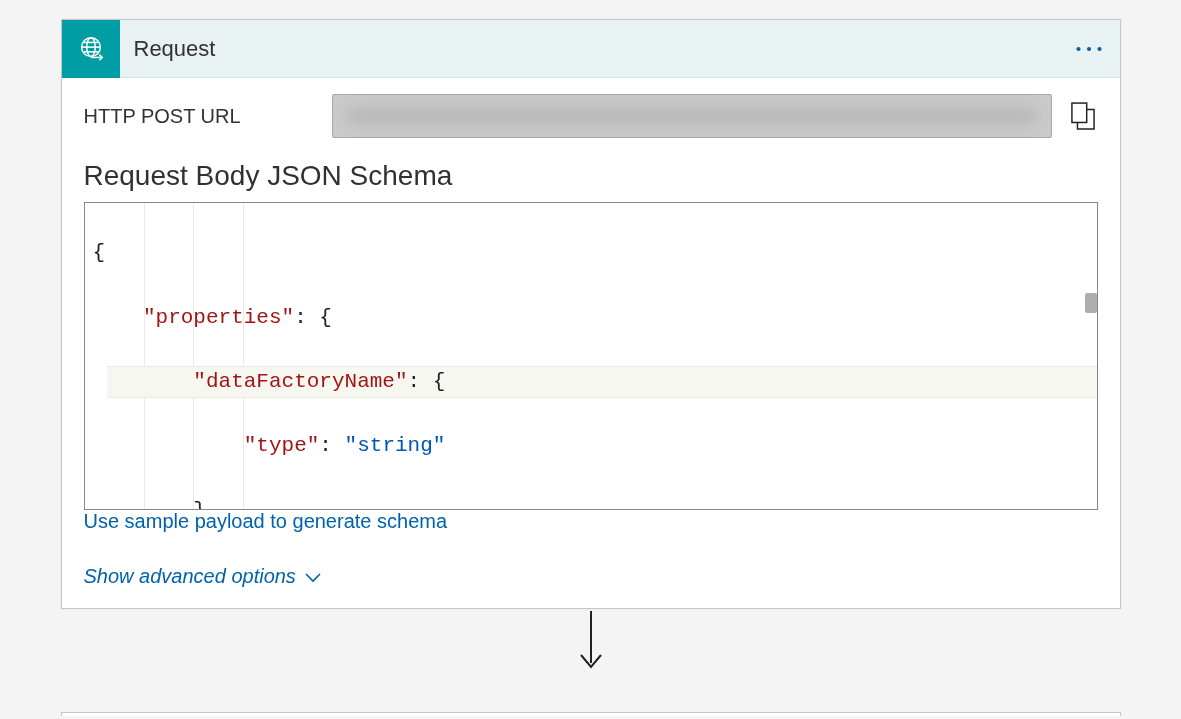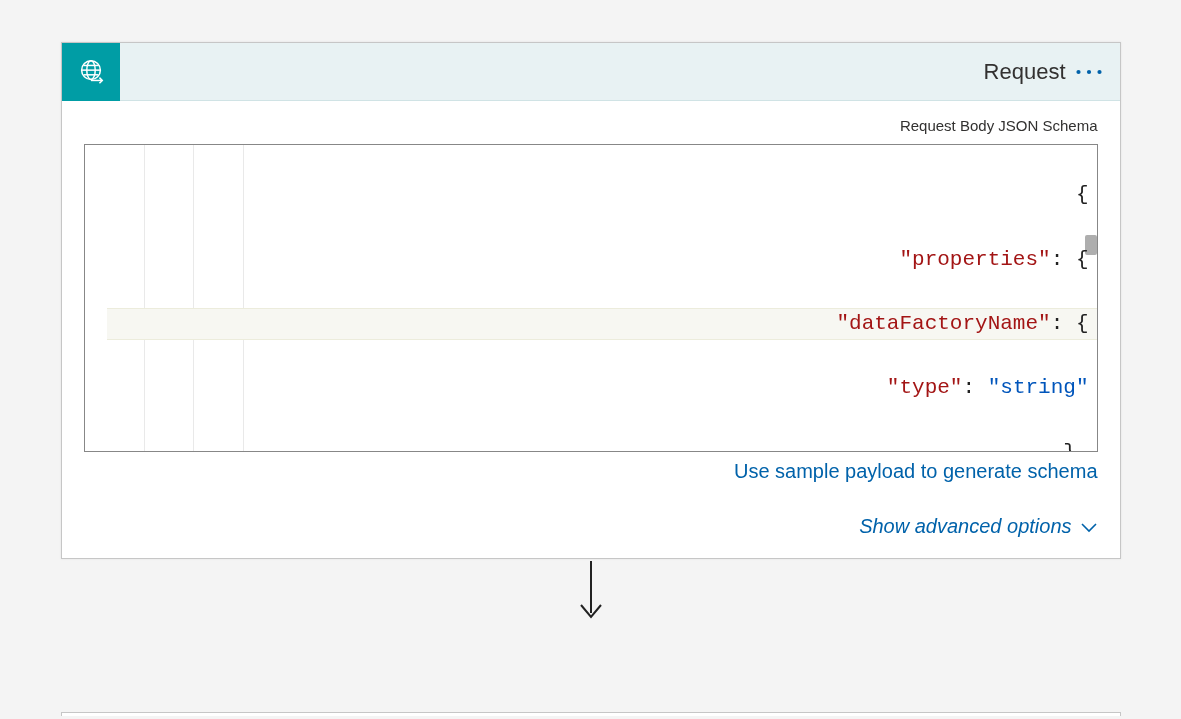--- a/index.html
+++ b/index.html
@@ -8,22 +8,21 @@
     width: 1181px; height: 719px;
     background: #f4f4f4;
     font-family: "Segoe UI", Arial, sans-serif;
     font-size: 14px;
     color: #323130;
   }
   .canvas {
     width: 1181px;
     height: 719px;
     position: relative;
-    padding-top: 42px;
-    text-align: right;
+    padding-top: 19px;
   }
   .card {
     position: relative;
     margin: 0 auto;
     width: 1060px;
     background: #fff;
     border: 1px solid #c6c6c6;
     box-shadow: 0 0 2px rgba(0,0,0,.08);
   }
   .card-header {
@@ -96,21 +95,21 @@
     filter: blur(6px);
     border-radius: 9px;
   }
   .copy-btn {
     width: 30px; height: 30px;
     display:flex; align-items:center; justify-content:center;
     cursor: pointer;
   }
   .copy-btn svg { width: 24px; height: 28px; }
   .schema-label {
-    font-size: 15px;
+    font-size: 28px;
     font-weight: 400;
     margin-bottom: 10px;
   }
   .code-box {
     border: 1px solid #878787;
     height: 308px;
     overflow: hidden;
     position: relative;
     font-family: Consolas, "Courier New", monospace;
     font-size: 21px;
@@ -151,21 +150,21 @@
     background: #aeaeae;
     border-radius: 2px;
   }
   .link-line {
     display: inline-flex;
     align-items: center;
     gap: 8px;
     color: #0062aa;
     font-size: 20px;
     cursor: pointer;
-    margin-top: 8px;
+    margin-top: 0;
   }
   .link-line.adv { margin-top: 32px; font-style: italic; }
   .chev svg { width: 18px; height: 12px; }
   .flow-arrow {
     position: absolute;
     left: 0; right: 0;
     display: flex;
     justify-content: center;
     margin-top: 2px;
   }
@@ -204,20 +203,34 @@
         <svg viewBox="0 0 32 8" width="28" height="8">
           <circle cx="4" cy="4" r="2.4" fill="#0062aa"></circle>
           <circle cx="16" cy="4" r="2.4" fill="#0062aa"></circle>
           <circle cx="28" cy="4" r="2.4" fill="#0062aa"></circle>
         </svg>
       </div>
     </div>
 
     <div class="card-body">
 
+      <div class="url-row">
+        <div class="url-label">HTTP POST URL</div>
+        <div class="url-box-wrap">
+          <div class="url-box">
+            <div class="url-blur"></div>
+          </div>
+          <div class="copy-btn">
+            <svg viewBox="0 0 26 30" fill="none" stroke="#222" stroke-width="1.6">
+              <rect x="1" y="1" width="16" height="21"></rect>
+              <polyline points="7,22 7,29 25,29 25,8 17,8"></polyline>
+            </svg>
+          </div>
+        </div>
+      </div>
 
       <div class="schema-label">Request Body JSON Schema</div>
 
       <div class="code-box">
         <div class="gutter-line l1"></div>
         <div class="gutter-line l2"></div>
         <div class="gutter-line l3"></div>
         <div class="hl-line" style="top:163px;"></div>
         <div class="scroll-thumb"></div>
         <div class="code-inner">

